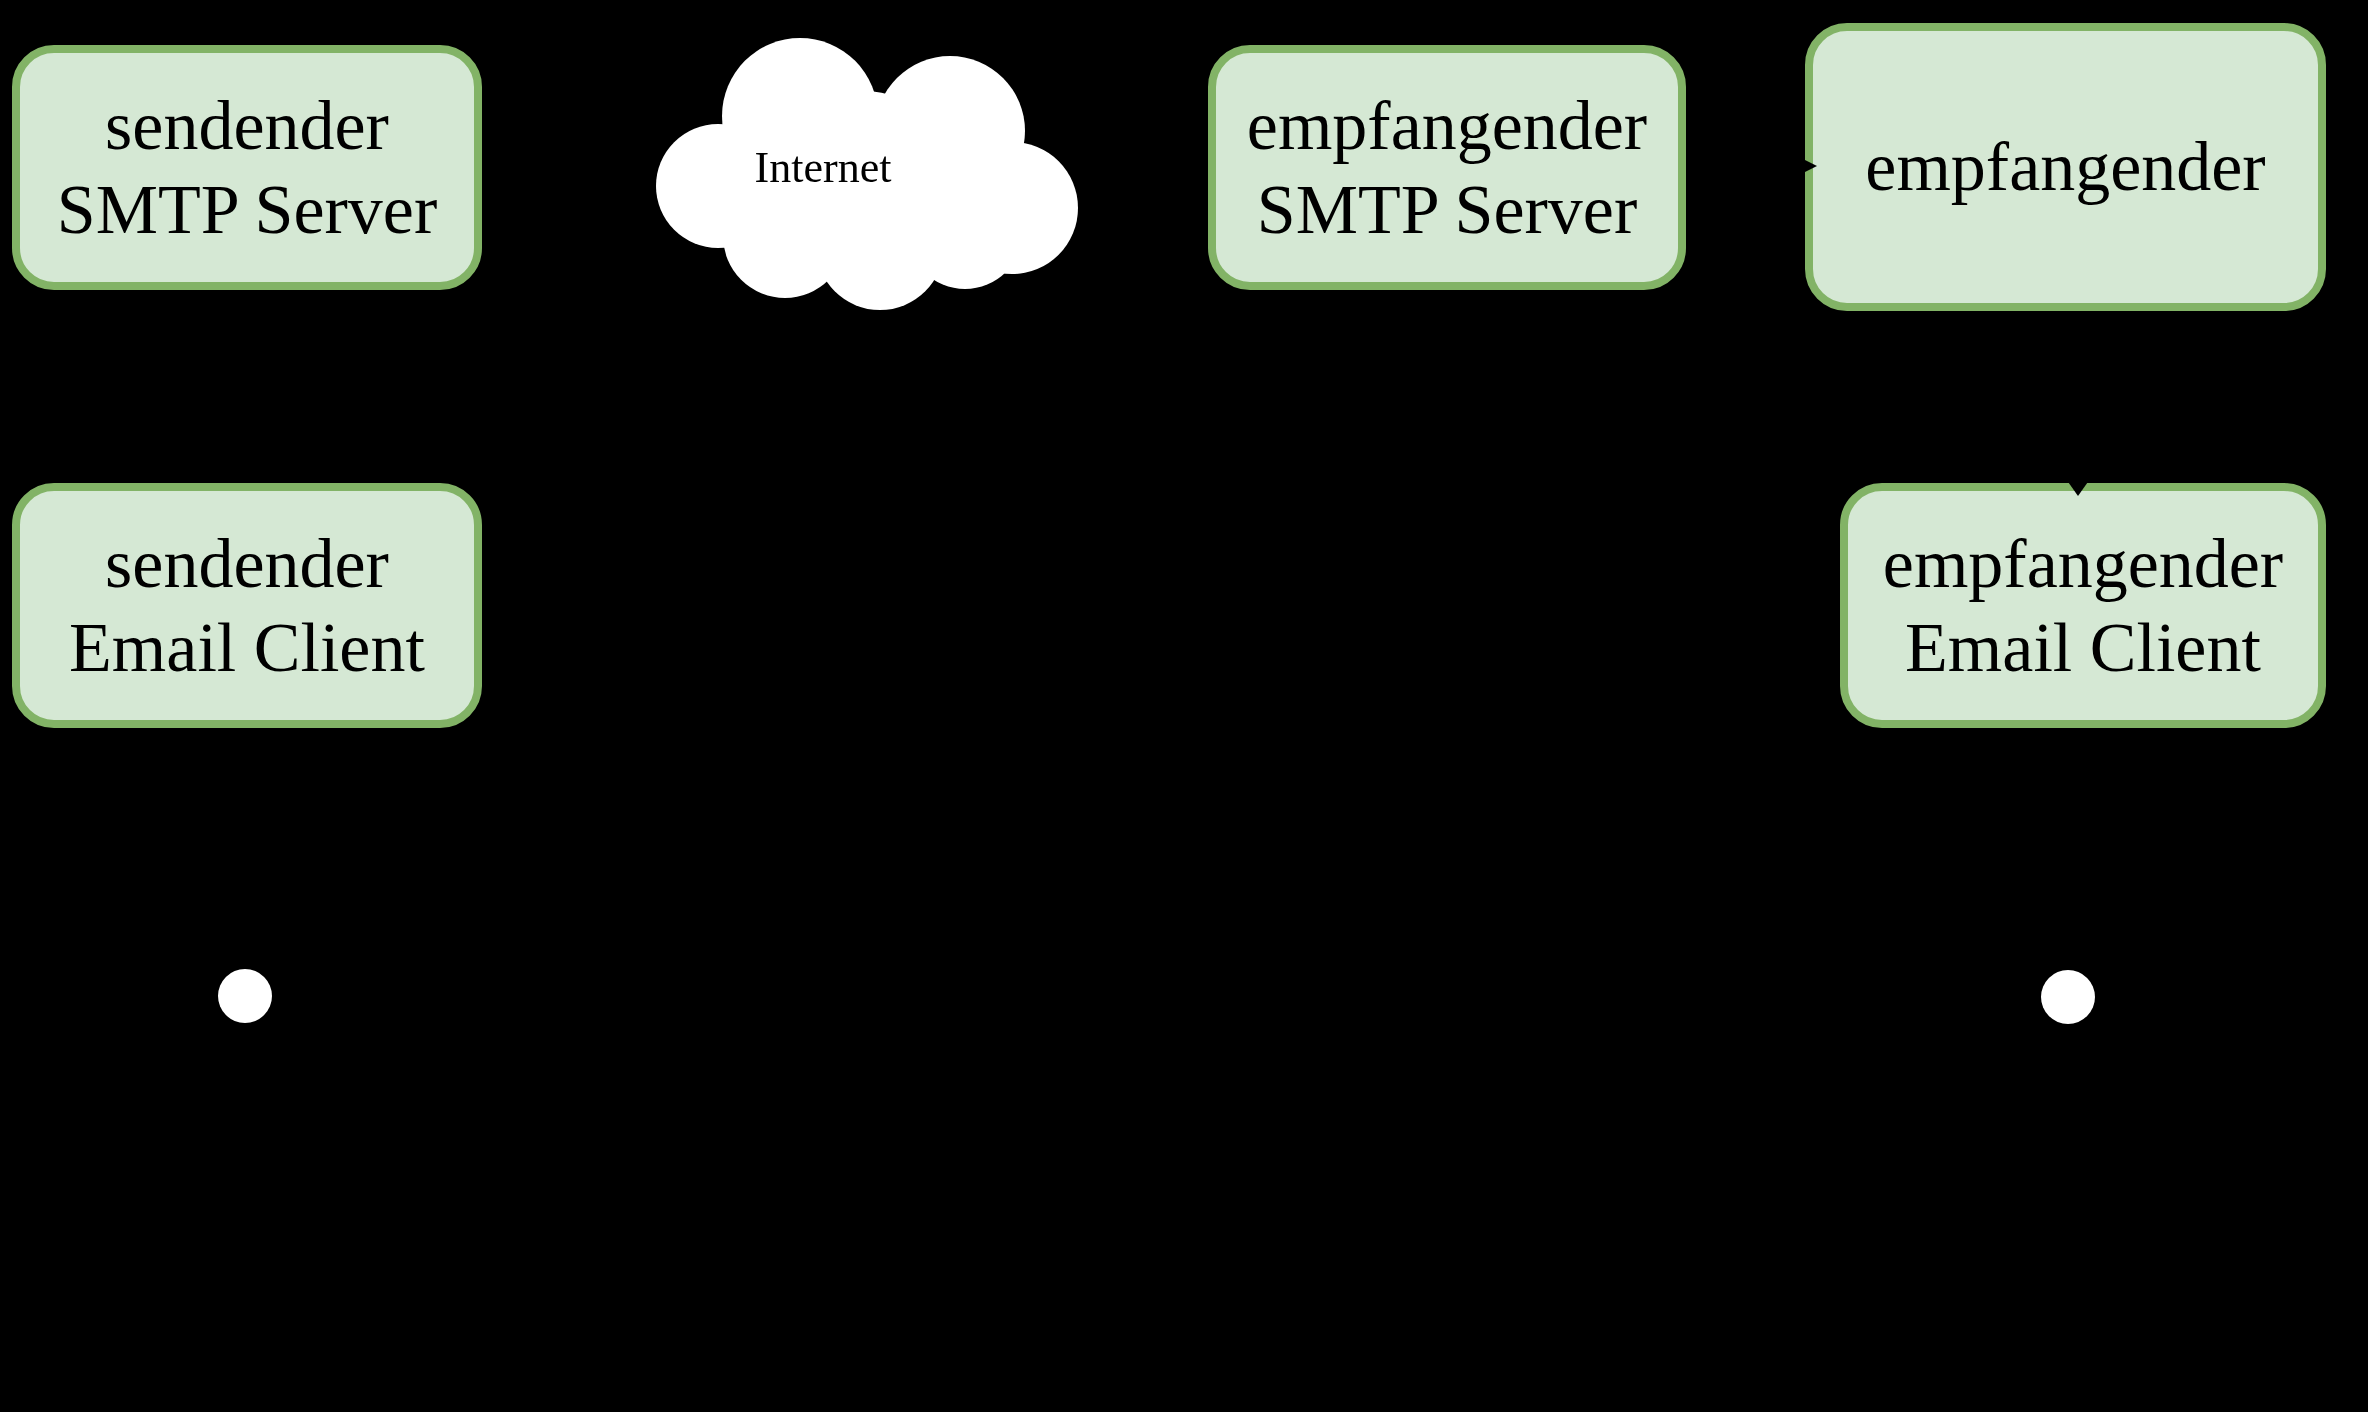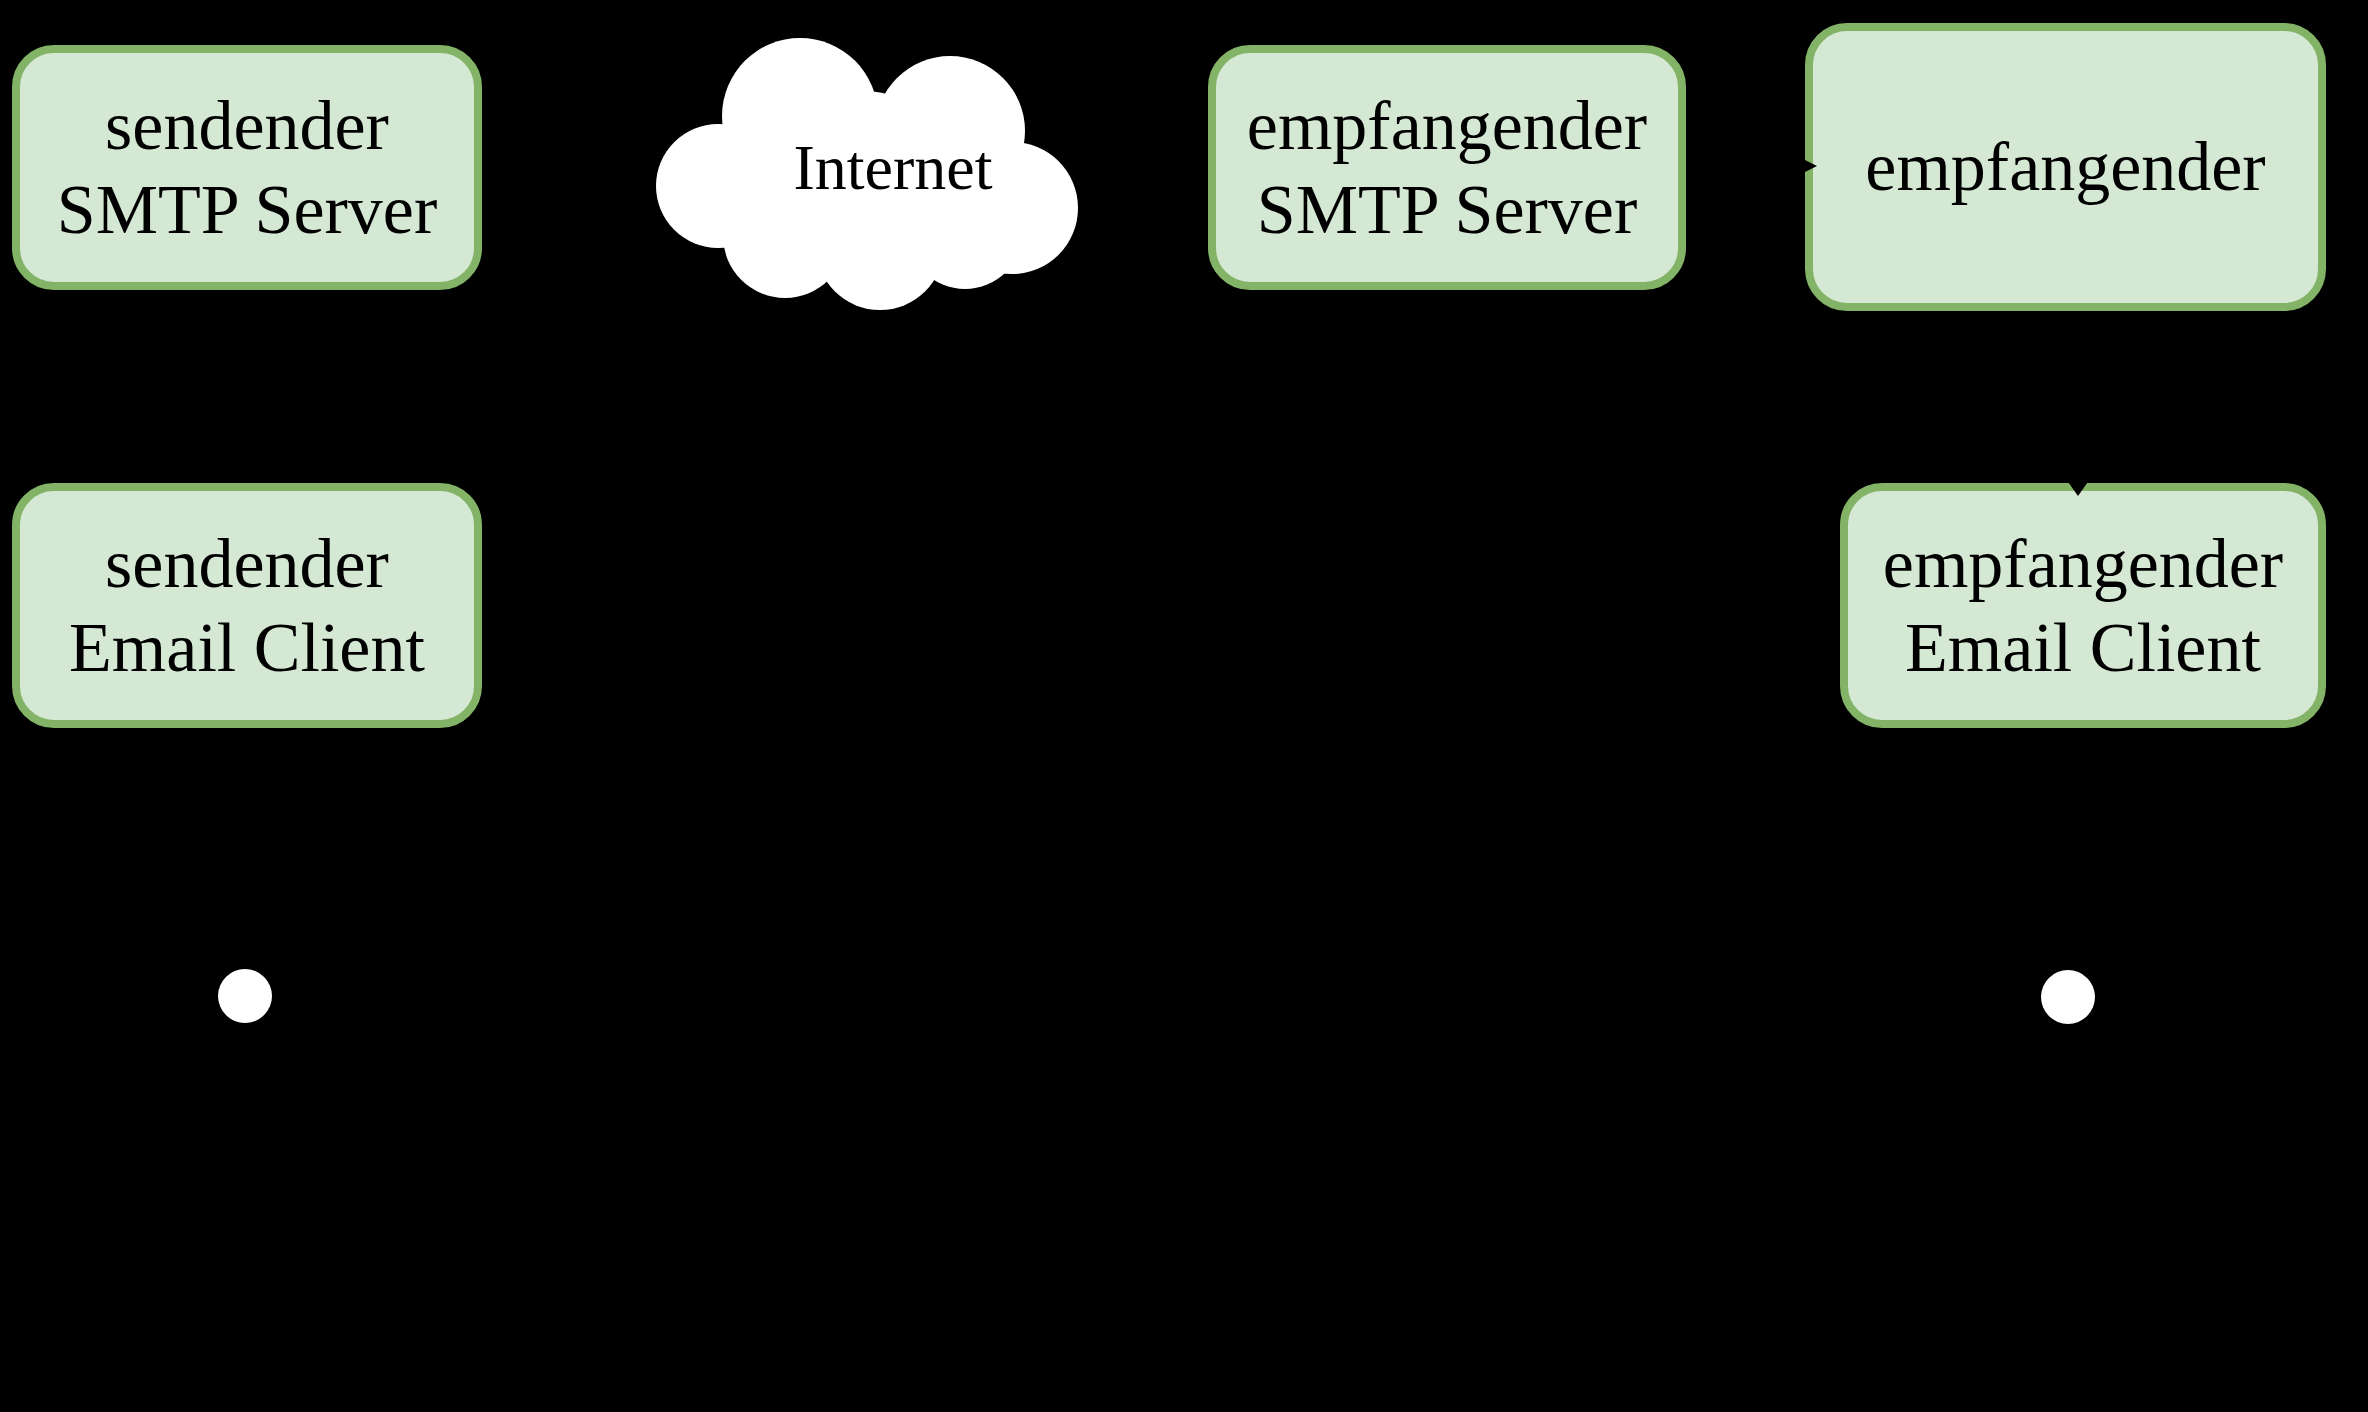--- a/index.html
+++ b/index.html
@@ -36,23 +36,23 @@
   }
   .node .line{white-space:nowrap;}
   #node-sender-smtp   {left:12px;   top:45px;  width:470px; height:245px;}
   #node-receiver-smtp {left:1208px; top:45px;  width:478px; height:245px;}
   #node-receiver-imap {left:1805px; top:23px;  width:521px; height:288px;}
   #node-sender-client {left:12px;   top:483px; width:470px; height:245px;}
   #node-receiver-client{left:1840px;top:483px; width:486px; height:245px;}
 
   .cloud-svg{position:absolute; left:650px; top:36px; width:430px; height:276px;}
   .cloud-label{
-    position:absolute; left:686px; top:36px; width:430px; height:276px;
+    position:absolute; left:616px; top:36px; width:430px; height:276px;
     display:flex; align-items:center; justify-content:center;
-    color:var(--text); font-size:64px; line-height:64px;
+    color:var(--text); font-size:44px; line-height:64px;
     transform:translate(-8px,-6px);
   }
   .dot{
     position:absolute; width:54px; height:54px; border-radius:50%;
     background:var(--dot-fill);
   }
   #dot-left {left:218px;  top:969px;}
   #dot-right{left:2041px; top:970px;}
 
   .arrowhead{position:absolute; width:0; height:0;}

